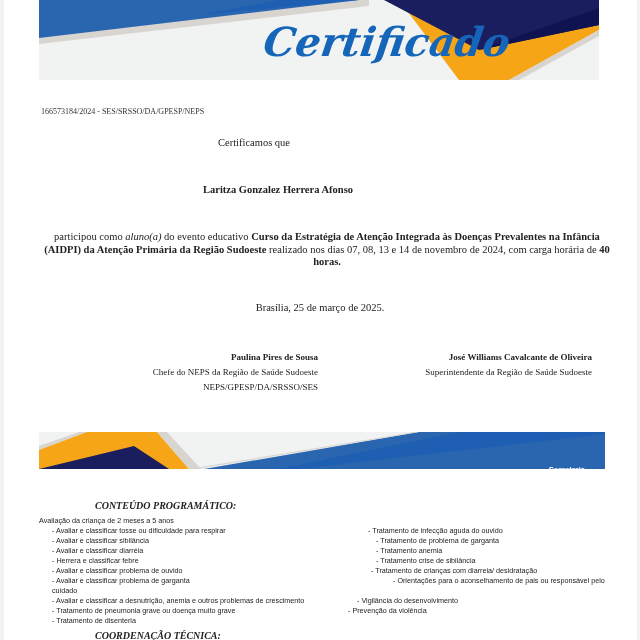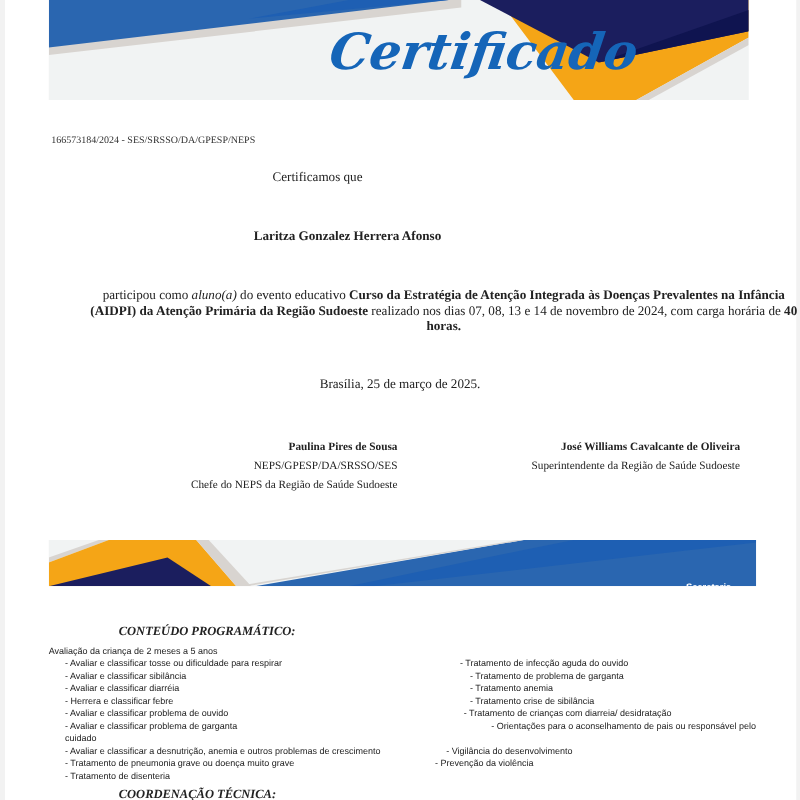--- a/index.html
+++ b/index.html
@@ -32,21 +32,21 @@
   .certify {
     position: absolute; left: 0; width: 508px; top: 137px;
     text-align: center; font-size: 10.5px;
   }
   .recipient {
     position: absolute; left: 0; width: 556px; top: 184px;
     text-align: center; font-size: 10.5px; font-weight: bold;
   }
   .body-text {
     position: absolute; left: 42px; width: 570px; top: 231px;
-    text-align: center; font-size: 10.5px; line-height: 12.5px; margin-left: 28px;
+    text-align: center; font-size: 10.5px; line-height: 12.5px;
   }
   .date-place {
     position: absolute; left: 0; width: 640px; top: 302px;
     text-align: center; font-size: 10.5px;
   }
   .sig {
     position: absolute; top: 350px; width: 260px; text-align: right;
     font-size: 9px; line-height: 15px;
   }
   .sig.left { left: 58px; }
@@ -96,22 +96,22 @@
 <div class="recipient">Laritza Gonzalez Herrera Afonso</div>
 
 <div class="body-text">
   <span>participou como </span><i>aluno(a)</i><span> do evento educativo </span><b>Curso da Estratégia de Atenção Integrada às Doenças Prevalentes na Infância (AIDPI) da Atenção Primária da Região Sudoeste</b><span> realizado nos dias 07, 08, 13 e 14 de novembro de 2024, com carga horária de </span><b>40 horas.</b>
 </div>
 
 <div class="date-place">Brasília, 25 de março de 2025.</div>
 
 <div class="sig left">
   <div class="name">Paulina Pires de Sousa</div>
+  <div>Chefe do NEPS da Região de Saúde Sudoeste</div>
   <div>NEPS/GPESP/DA/SRSSO/SES</div>
-  <div>Chefe do NEPS da Região de Saúde Sudoeste</div>
 </div>
 <div class="sig right">
   <div class="name">José Williams Cavalcante de Oliveira</div>
   <div>Superintendente da Região de Saúde Sudoeste</div>
 </div>
 
 <div class="banner-bottom">
   <svg width="566" height="37" viewBox="0 0 566 37">
     <polygon points="0,14 40,0 48,0 0,18" fill="#d8d4d0"></polygon>
     <polygon points="0,18 48,0 118,0 150,37 0,37" fill="#f5a516"></polygon>

